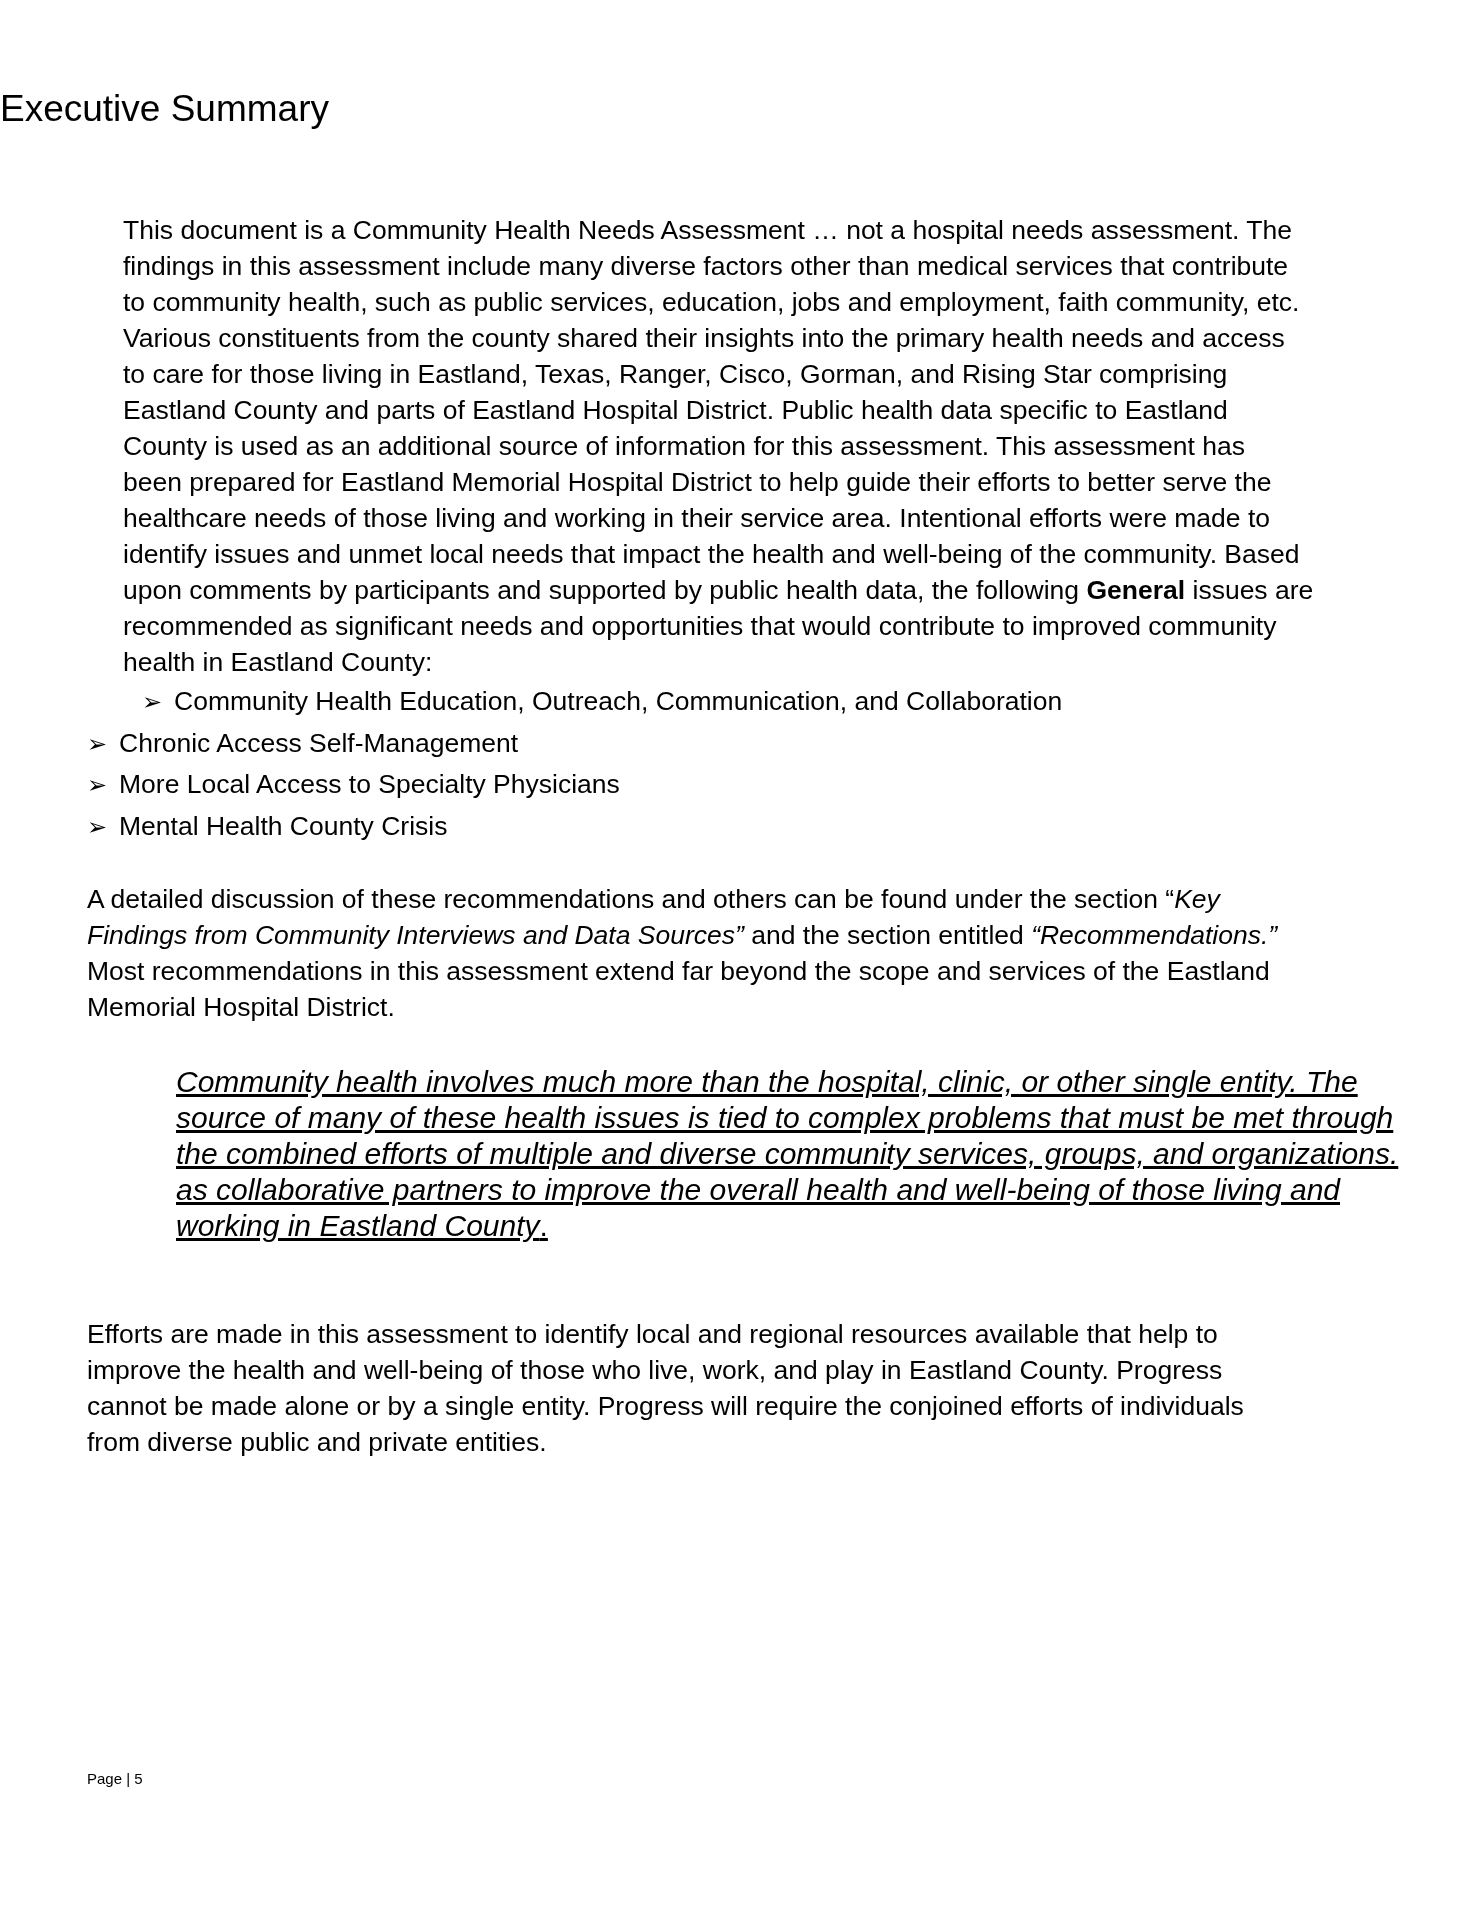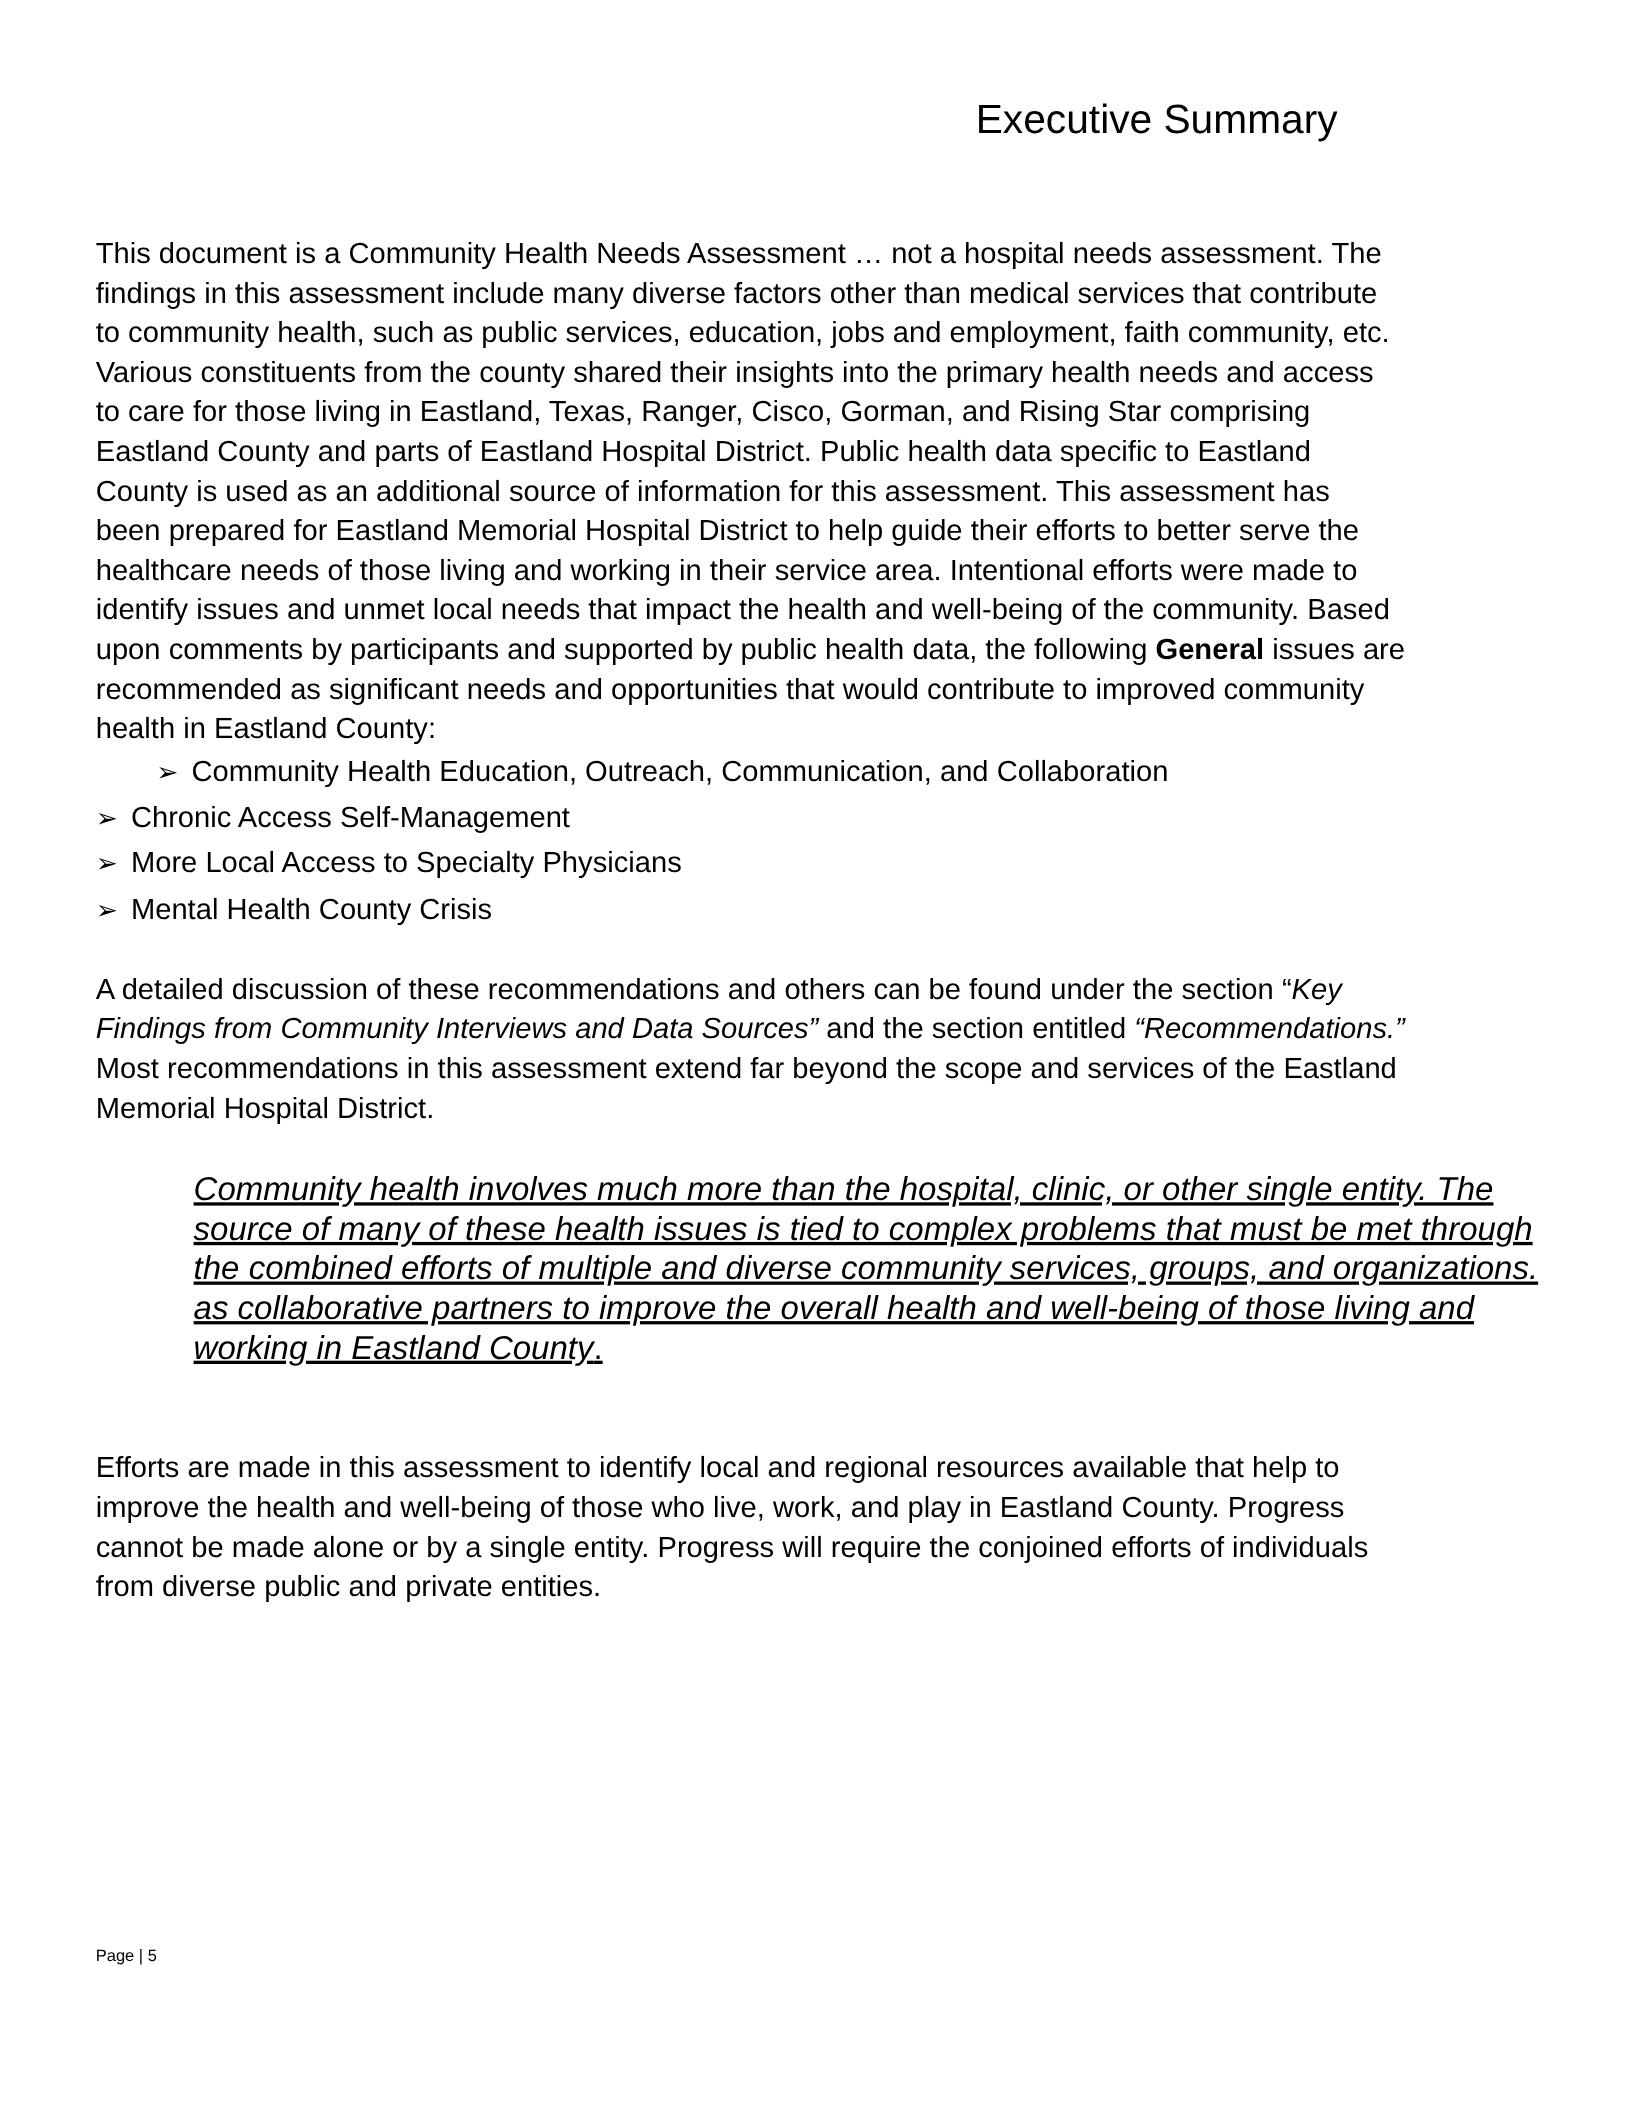--- a/index.html
+++ b/index.html
@@ -1,37 +1,37 @@
 <!DOCTYPE html>
 <html><head>
 <meta charset="utf-8">
 <style>
   html, body { margin:0; padding:0; background:#ffffff; }
   body { width:1484px; height:1920px; position:relative; overflow:hidden;
          font-family:"Liberation Sans", sans-serif; color:#000; }
-  .title { position:absolute; top:86px; left:0; width:1216px; text-align:right;
+  .title { position:absolute; top:86px; left:0; width:1216px; text-align:left;
            font-size:37px; line-height:46px; }
   .block { position:absolute; left:87px; font-size:26.5px; line-height:36px; white-space:nowrap; }
   .line { display:block; height:36px; }
   .bullets { position:absolute; left:87px; top:681px; font-size:26.5px; white-space:nowrap; }
   .bullet { display:block; height:41.5px; line-height:41.5px; }
   .bullet .arrow { display:inline-block; width:32px; font-size:24px; }
   .bullet.first { padding-left:7px;margin-left:48px; }
   .quote { position:absolute; left:176px; top:1064px; font-size:30px; line-height:36px;
            font-style:italic; white-space:nowrap;text-decoration:underline; }
   .footer { position:absolute; left:87px; top:1765px; font-size:15px; line-height:28px; }
   b { font-weight:bold; }
   i { font-style:italic; }
 </style>
 </head>
 <body>
 
 <div class="title">Executive Summary</div>
 
-<div class="block" style="top:212px;">
+<div class="block" style="top:212px;margin-left:36px;">
   <span class="line">This document is a Community Health Needs Assessment … not a hospital needs assessment. The</span>
   <span class="line">findings in this assessment include many diverse factors other than medical services that contribute</span>
   <span class="line">to community health, such as public services, education, jobs and employment, faith community, etc.</span>
   <span class="line">Various constituents from the county shared their insights into the primary health needs and access</span>
   <span class="line">to care for those living in Eastland, Texas, Ranger, Cisco, Gorman, and Rising Star comprising</span>
   <span class="line">Eastland County and parts of Eastland Hospital District. Public health data specific to Eastland</span>
   <span class="line">County is used as an additional source of information for this assessment.  This assessment has</span>
   <span class="line">been prepared for Eastland Memorial Hospital District to help guide their efforts to better serve the</span>
   <span class="line">healthcare needs of those living and working in their service area. Intentional efforts were made to</span>
   <span class="line">identify issues and unmet local needs that impact the health and well-being of the community.  Based</span>

